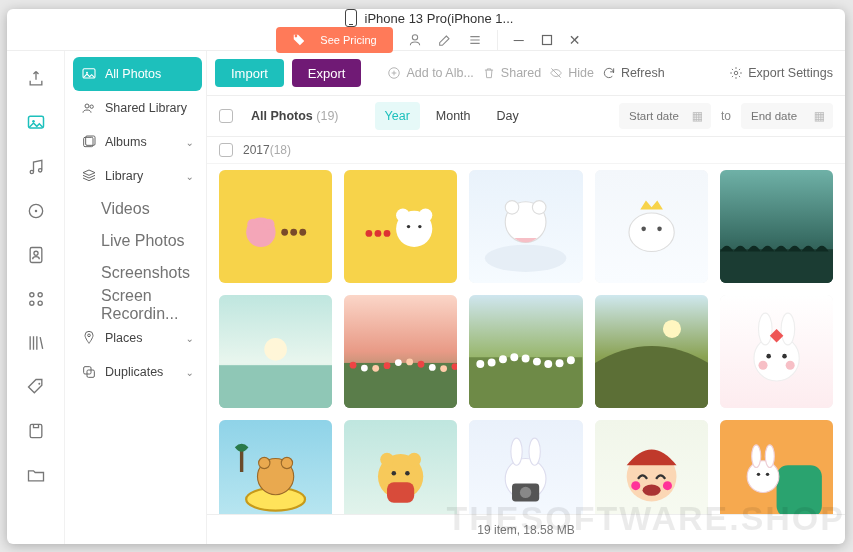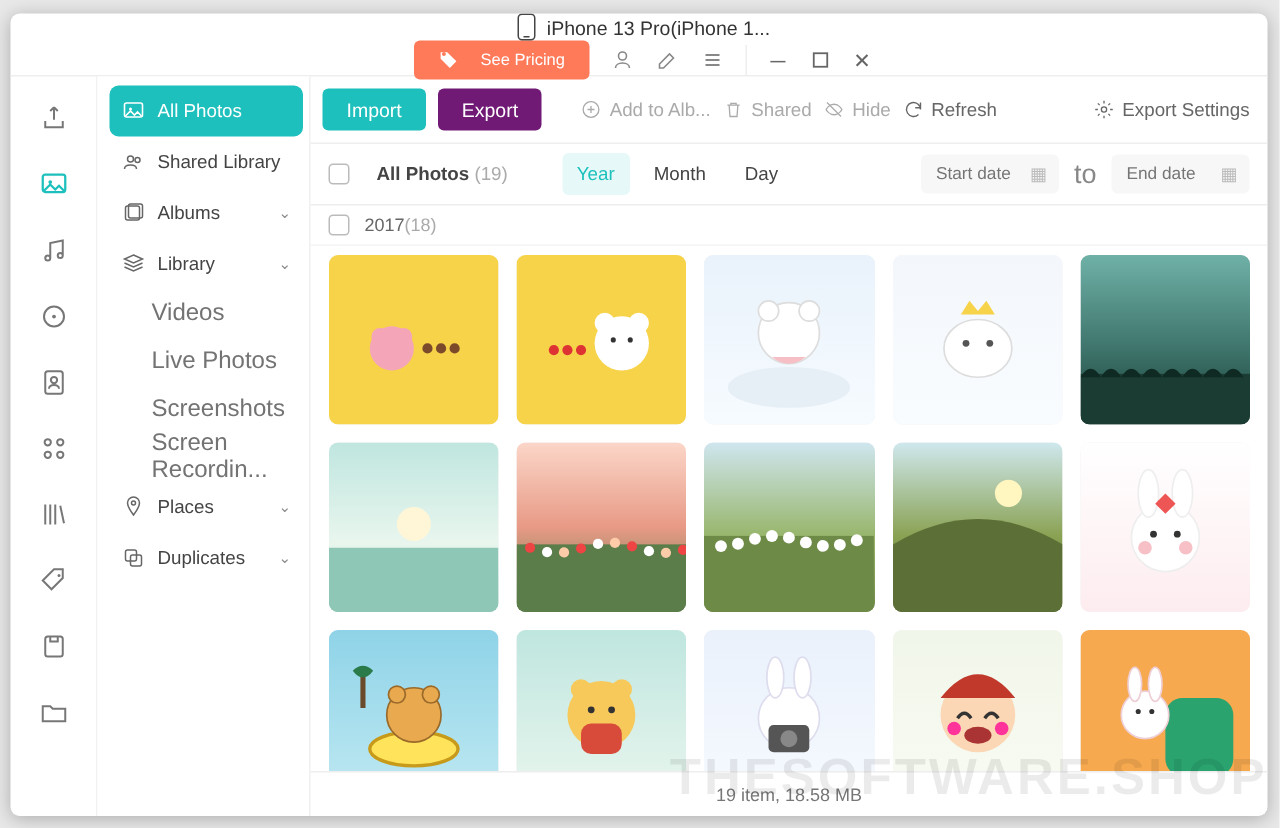--- a/index.html
+++ b/index.html
@@ -264,21 +264,21 @@
       <div class="filterbar">
         <span class="ck"></span>
         <span><span class="grp-label">All Photos</span> <span class="cnt">(19)</span></span>
         <span class="seg" id="seg">
             <span class="on">Year</span>
             <span>Month</span>
             <span>Day</span>
           </span>
         <div class="date-wrap">
           <div class="date-field"><input class="date-in" placeholder="Start date" style=""><span class="cal-ic">▦</span></div>
-          <span style="color:#888;font-size:18px">to</span>
+          <span style="color:#888;font-size:12px">to</span>
           <div class="date-field"><input class="date-in" placeholder="End date" style=""><span class="cal-ic">▦</span></div>
         </div>
       </div>
 
       <div class="groupbar">
         <span class="ck"></span>
         <span><span>2017</span><span class="cnt">(18)</span></span>
       </div>
 
       <div class="grid" id="grid">

